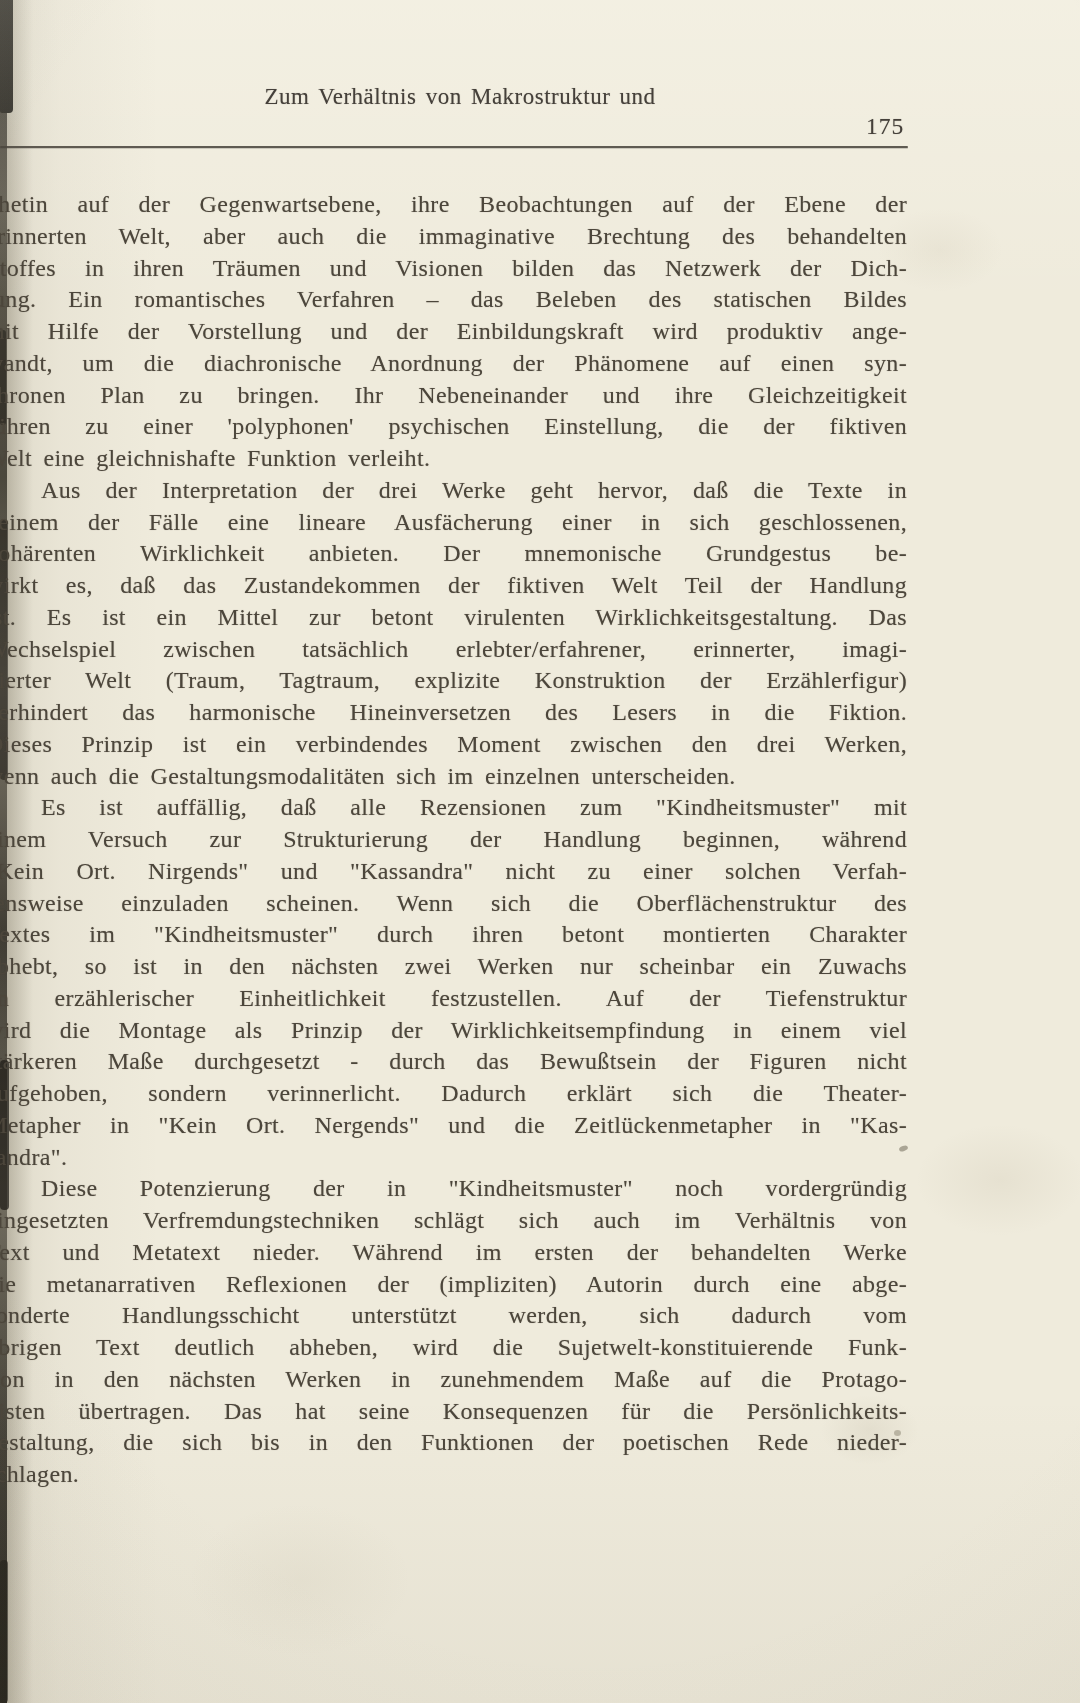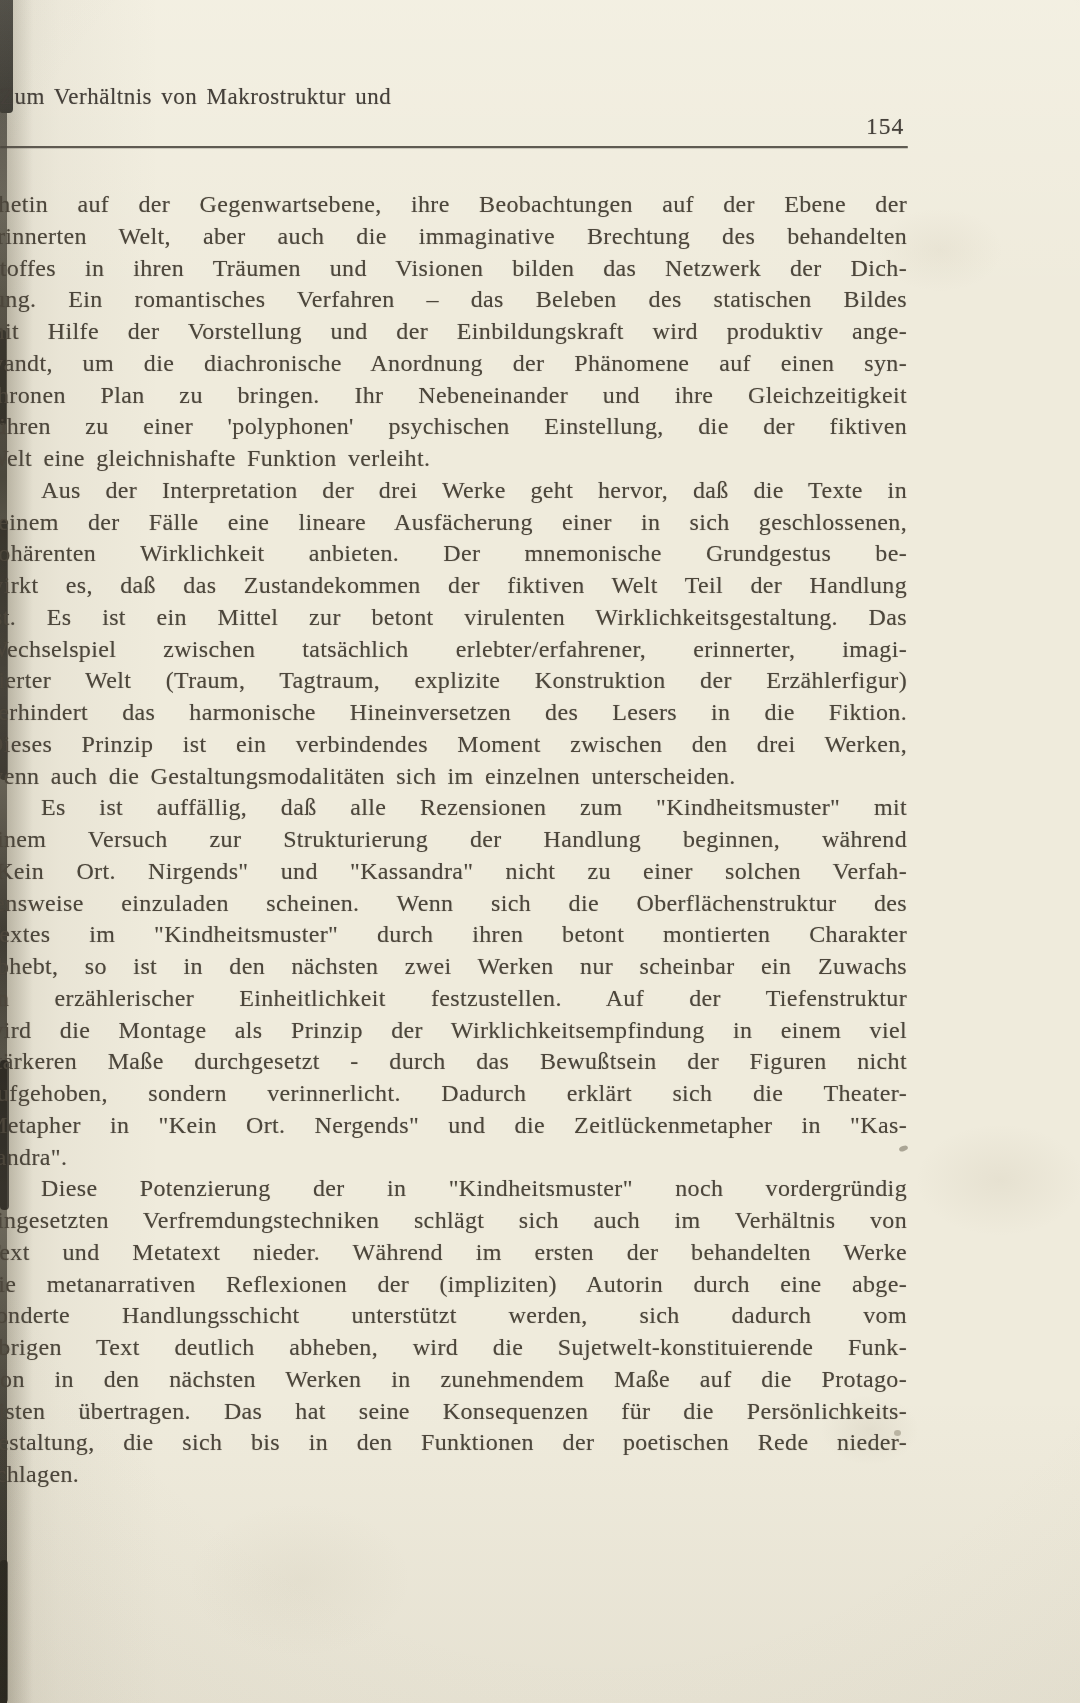--- a/index.html
+++ b/index.html
@@ -42,21 +42,21 @@
   }
   .spine-seg1{position:absolute;left:0;top:330px;width:6px;height:95px;background:rgba(20,19,15,0.55);border-radius:3px;}
   .spine-seg2{position:absolute;left:0;top:520px;width:8px;height:260px;background:rgba(22,20,16,0.60);border-radius:4px;}
   .spine-seg3{position:absolute;left:0;top:1060px;width:9px;height:150px;background:rgba(16,15,12,0.72);border-radius:4px;}
   .spine-seg4{position:absolute;left:0;top:1560px;width:8px;height:143px;background:rgba(20,19,15,0.62);border-radius:4px;}
   .speck1{position:absolute;left:899px;top:1146px;width:9px;height:5px;background:rgba(86,79,62,0.45);border-radius:50%;transform:rotate(-18deg);}
   .speck2{position:absolute;left:894px;top:1430px;width:7px;height:6px;background:rgba(96,88,68,0.35);border-radius:50%;}
 
   
   .running-head{
-    position:absolute;left:0;top:81px;width:920px;
+    position:absolute;left:0;top:81px;width:920px;text-align:center;
     font-size:23px;line-height:31px;color:var(--ink-head,#45403a);
     letter-spacing:0.5px;word-spacing:3px;
     text-shadow:0 0 1px rgba(69,64,58,0.40);
   }
   .page-number{
     position:absolute;left:866px;top:111px;font-size:23.5px;line-height:31px;
     color:var(--ink-head,#45403a);letter-spacing:1px;
     text-shadow:0 0 1px rgba(69,64,58,0.40);
   }
   .head-rule{
@@ -89,21 +89,21 @@
 <div class="spine-seg3"></div>
 <div class="spine-seg4"></div>
 <div class="paper-tone"></div>
 <div class="paper-stains"></div>
 <div class="speck1"></div>
 <div class="speck2"></div>
 
 <div class="running-head">
   <div>Zum Verhältnis von Makrostruktur und</div>
 </div>
-<div class="page-number">154</div>
+<div class="page-number">175</div>
 <div class="head-rule"></div>
 
 <div class="text-block">
     <div class="para">
       <div class="line">phetin auf der Gegenwartsebene, ihre Beobachtungen auf der Ebene der</div>
       <div class="line">erinnerten Welt, aber auch die immaginative Brechtung des behandelten</div>
       <div class="line">Stoffes in ihren Träumen und Visionen bilden das Netzwerk der Dich-</div>
       <div class="line">tung. Ein romantisches Verfahren – das Beleben des statischen Bildes</div>
       <div class="line">mit Hilfe der Vorstellung und der Einbildungskraft wird produktiv ange-</div>
       <div class="line">wandt, um die diachronische Anordnung der Phänomene auf einen syn-</div>

